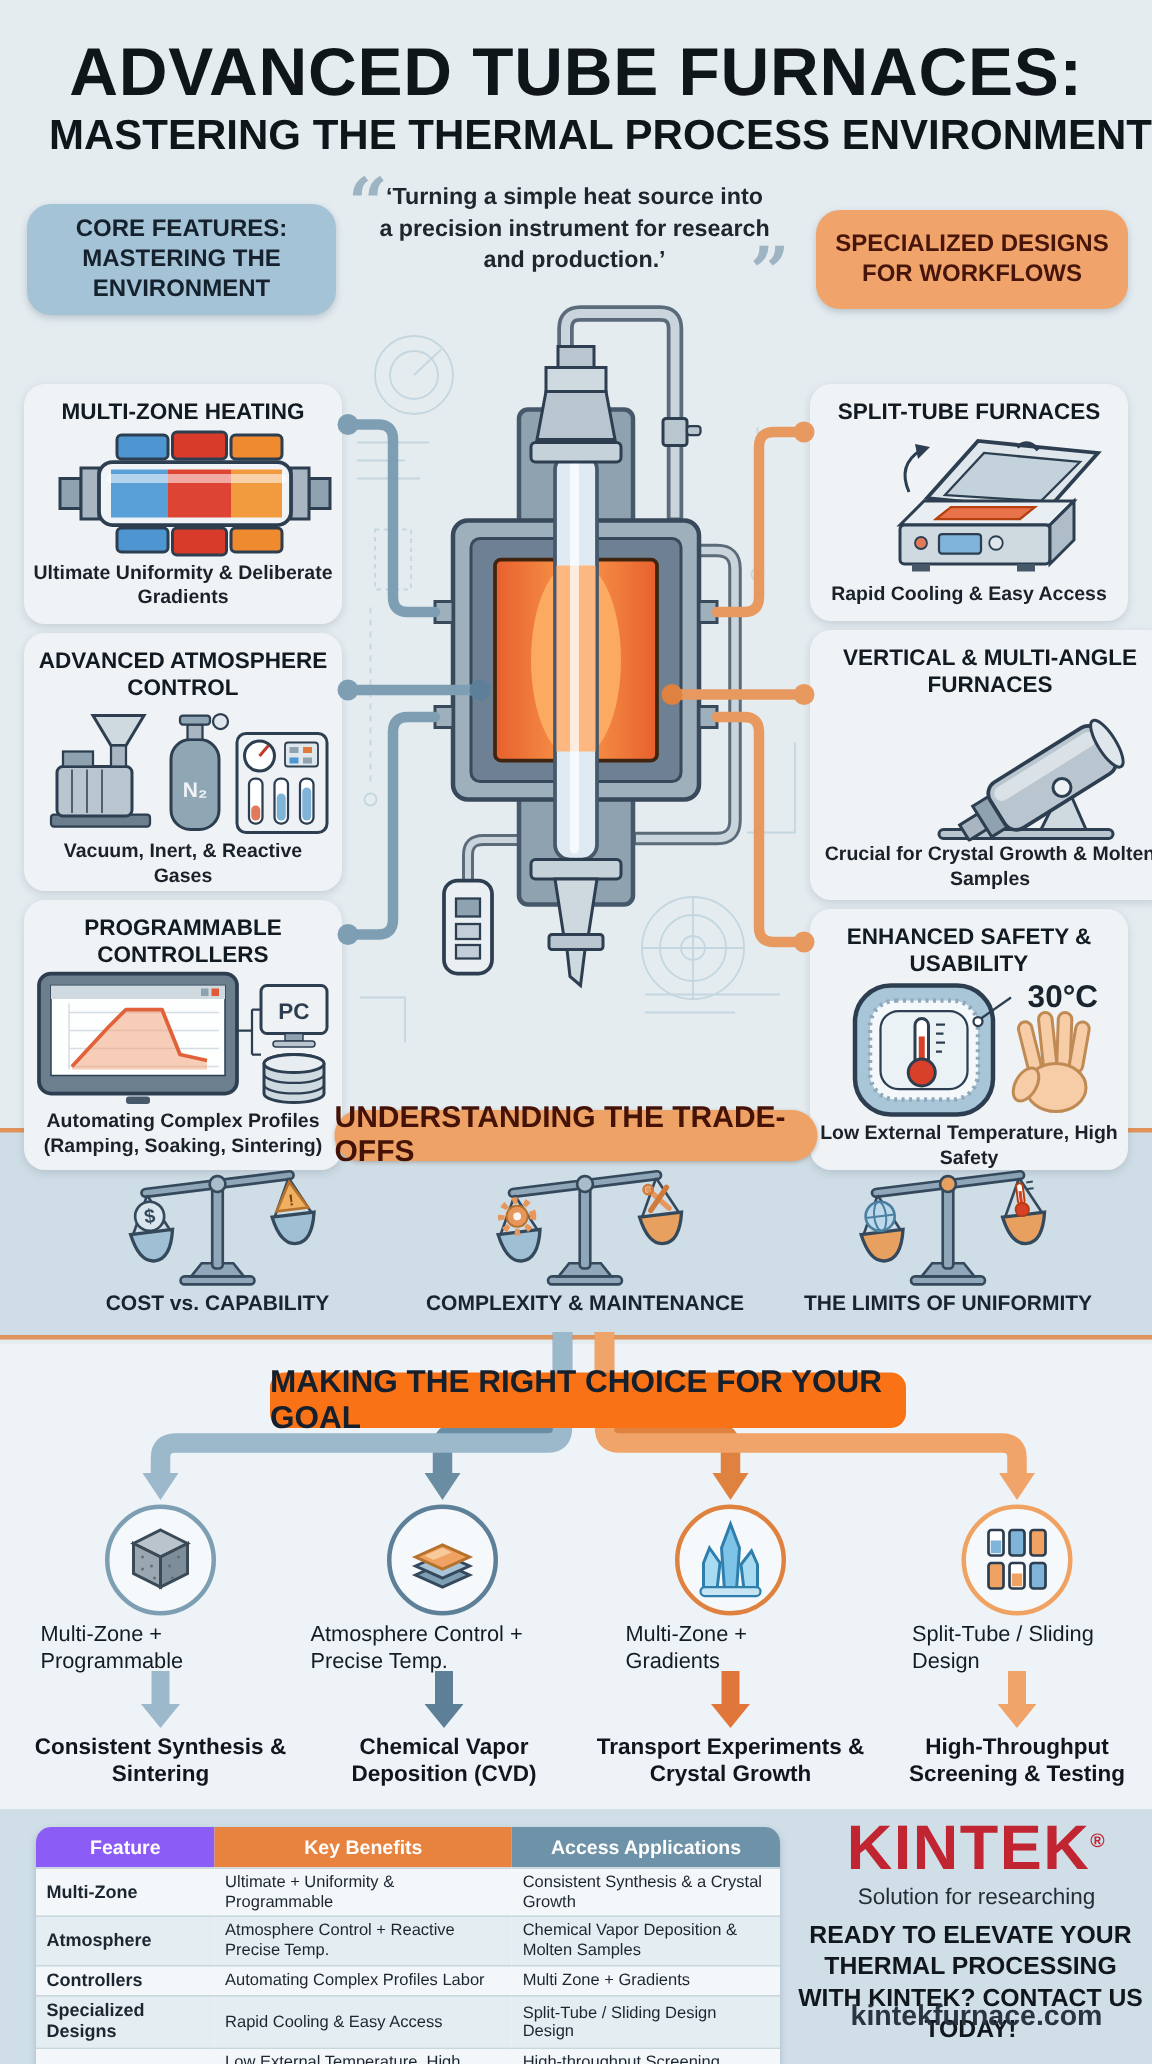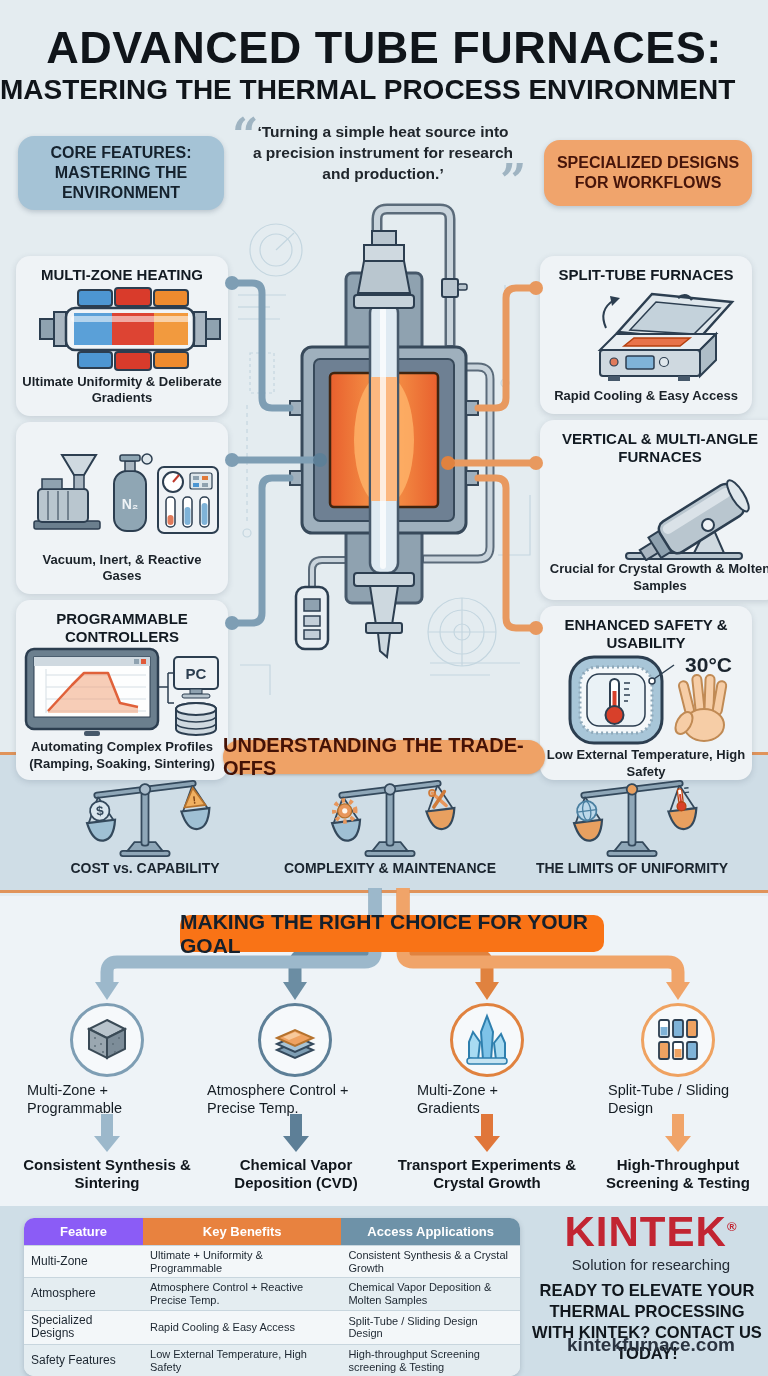--- a/index.html
+++ b/index.html
@@ -2,21 +2,21 @@
 <html><head>
 <meta charset="utf-8">
 <style>
   html,body{margin:0;padding:0;}
   body{width:768px;height:1376px;position:relative;overflow:hidden;
        font-family:"Liberation Sans",sans-serif;background:#e4ecf0;color:#141b22;}
   .abs{position:absolute;}
   
   .title1{top:22px;left:0;width:768px;text-align:center;font-size:45px;font-weight:800;
           letter-spacing:.5px;color:#10151a;}
-  .title2{top:74px;left:0;width:768px;text-align:left;font-size:28px;font-weight:800;color:#10151a;}
+  .title2{top:74px;left:0;width:768px;text-align:right;font-size:28px;font-weight:800;color:#10151a;}
   .quote-box{top:122px;left:252px;width:262px;text-align:center;font-size:15.5px;font-weight:700;
              color:#20262c;line-height:1.35;}
   .qmark{font-family:"DejaVu Serif",serif;font-size:46px;font-weight:700;color:#9fb4c2;line-height:1;}
   .badge{border-radius:16px;display:flex;align-items:center;justify-content:center;text-align:center;
          font-weight:800;font-size:16px;line-height:1.25;box-shadow:0 2px 5px rgba(60,80,100,.25);padding:6px 10px;box-sizing:border-box;}
   .badge-core{top:136px;left:18px;width:206px;height:74px;background:#a5c3d6;color:#15222e;}
   .badge-spec{top:140px;left:544px;width:208px;height:66px;background:#f0a46c;color:#47150a;}
   
   .card{background:#eff3f6;border-radius:14px;box-shadow:0 2px 6px rgba(60,80,100,.18);
         display:flex;flex-direction:column;align-items:center;z-index:3;box-sizing:border-box;padding:8px 6px;margin-top:42px;}
@@ -42,21 +42,21 @@
   .bottom-band{top:1206px;left:0;width:768px;height:170px;background:#cfdee7;}
   table.feat{border-collapse:separate;border-spacing:0;width:496px;border-radius:10px;overflow:hidden;
         box-shadow:0 2px 5px rgba(60,80,100,.25);background:#f3f7f9;}
   table.feat th{font-size:13px;font-weight:700;color:#fff;padding:6px 4px;text-align:center;}
   table.feat th:nth-child(1){background:#8b5cf6;width:24%;}
   table.feat th:nth-child(2){background:#e8823f;width:40%;}
   table.feat th:nth-child(3){background:#6e92a8;width:36%;}
   table.feat td{font-size:11px;line-height:1.15;padding:3px 7px;border-top:1px solid #c8d6de;color:#1c2630;vertical-align:middle;}
   table.feat tr:nth-child(even) td{background:#e4edf1;}
   table.feat tr:nth-child(odd) td{background:#f3f7f9;}
-  table.feat td:first-child{font-weight:400;font-size:12px;}
+  table.feat td:first-child{font-weight:700;font-size:12px;}
   .brand{top:1208px;left:540px;width:222px;text-align:center;font-size:42px;font-weight:800;
          color:#c22532;letter-spacing:1px;}
   .brand sup{font-size:13px;}
   .tagline{top:1256px;left:540px;width:222px;text-align:center;font-size:15px;color:#242c36;}
   .cta{top:1280px;left:532px;width:230px;text-align:center;font-size:16.5px;font-weight:800;
        line-height:1.28;color:#10161c;}
   .website{top:1334px;left:540px;width:222px;text-align:center;font-size:19px;font-weight:600;color:#2a3340;}
   svg{display:block;}
 </style>
 </head>
@@ -198,20 +198,21 @@
       <rect x="36" y="27" width="38" height="32" fill="#5aa0d8"></rect>
       <rect x="74" y="27" width="42" height="32" fill="#dd4433"></rect>
       <rect x="116" y="27" width="34" height="32" fill="#f29a3e"></rect>
       <rect x="33" y="30" width="120" height="6" rx="3" fill="#ffffff" opacity="0.55"></rect>
     </svg>
   </div>
   <div class="cap">Ultimate Uniformity &amp; Deliberate Gradients</div>
 </div>
 
 <div class="abs card" style="top:380px;left:16px;width:212px;height:172px;">
+  <h3>ADVANCED ATMOSPHERE CONTROL</h3>
   <div class="art">
     <svg width="192" height="92" viewBox="0 0 192 92">
       <g>
         <rect x="4" y="76" width="66" height="8" rx="2" fill="#6b7f8e" stroke="#2c3e50" stroke-width="1.5"></rect>
         <rect x="8" y="44" width="50" height="33" rx="4" fill="#b9c6cf" stroke="#2c3e50" stroke-width="2"></rect>
         <line x1="18" y1="46" x2="18" y2="75" stroke="#2c3e50" stroke-width="1"></line>
         <line x1="28" y1="46" x2="28" y2="75" stroke="#2c3e50" stroke-width="1"></line>
         <line x1="38" y1="46" x2="38" y2="75" stroke="#2c3e50" stroke-width="1"></line>
         <rect x="12" y="34" width="20" height="10" fill="#8fa2b0" stroke="#2c3e50" stroke-width="1.5"></rect>
         <polygon points="32,10 66,10 54,30 44,30" fill="#cfd9e0" stroke="#2c3e50" stroke-width="2"></polygon>
@@ -523,20 +524,25 @@
       <td>Multi-Zone</td>
       <td>Ultimate + Uniformity &amp; Programmable</td>
       <td>Consistent Synthesis &amp; a Crystal Growth</td>
     </tr>
     <tr>
       <td>Atmosphere</td>
       <td>Atmosphere Control + Reactive Precise Temp.</td>
       <td>Chemical Vapor Deposition &amp; Molten Samples</td>
     </tr>
     <tr>
+      <td>Controllers</td>
+      <td>Automating Complex Profiles Labor</td>
+      <td>Multi Zone + Gradients</td>
+    </tr>
+    <tr>
       <td>Specialized Designs</td>
       <td>Rapid Cooling &amp; Easy Access</td>
       <td>Split-Tube / Sliding Design Design</td>
     </tr>
     <tr>
       <td>Safety Features</td>
       <td>Low External Temperature, High Safety</td>
       <td>High-throughput Screening screening &amp; Testing</td>
     </tr>
   </tbody>

